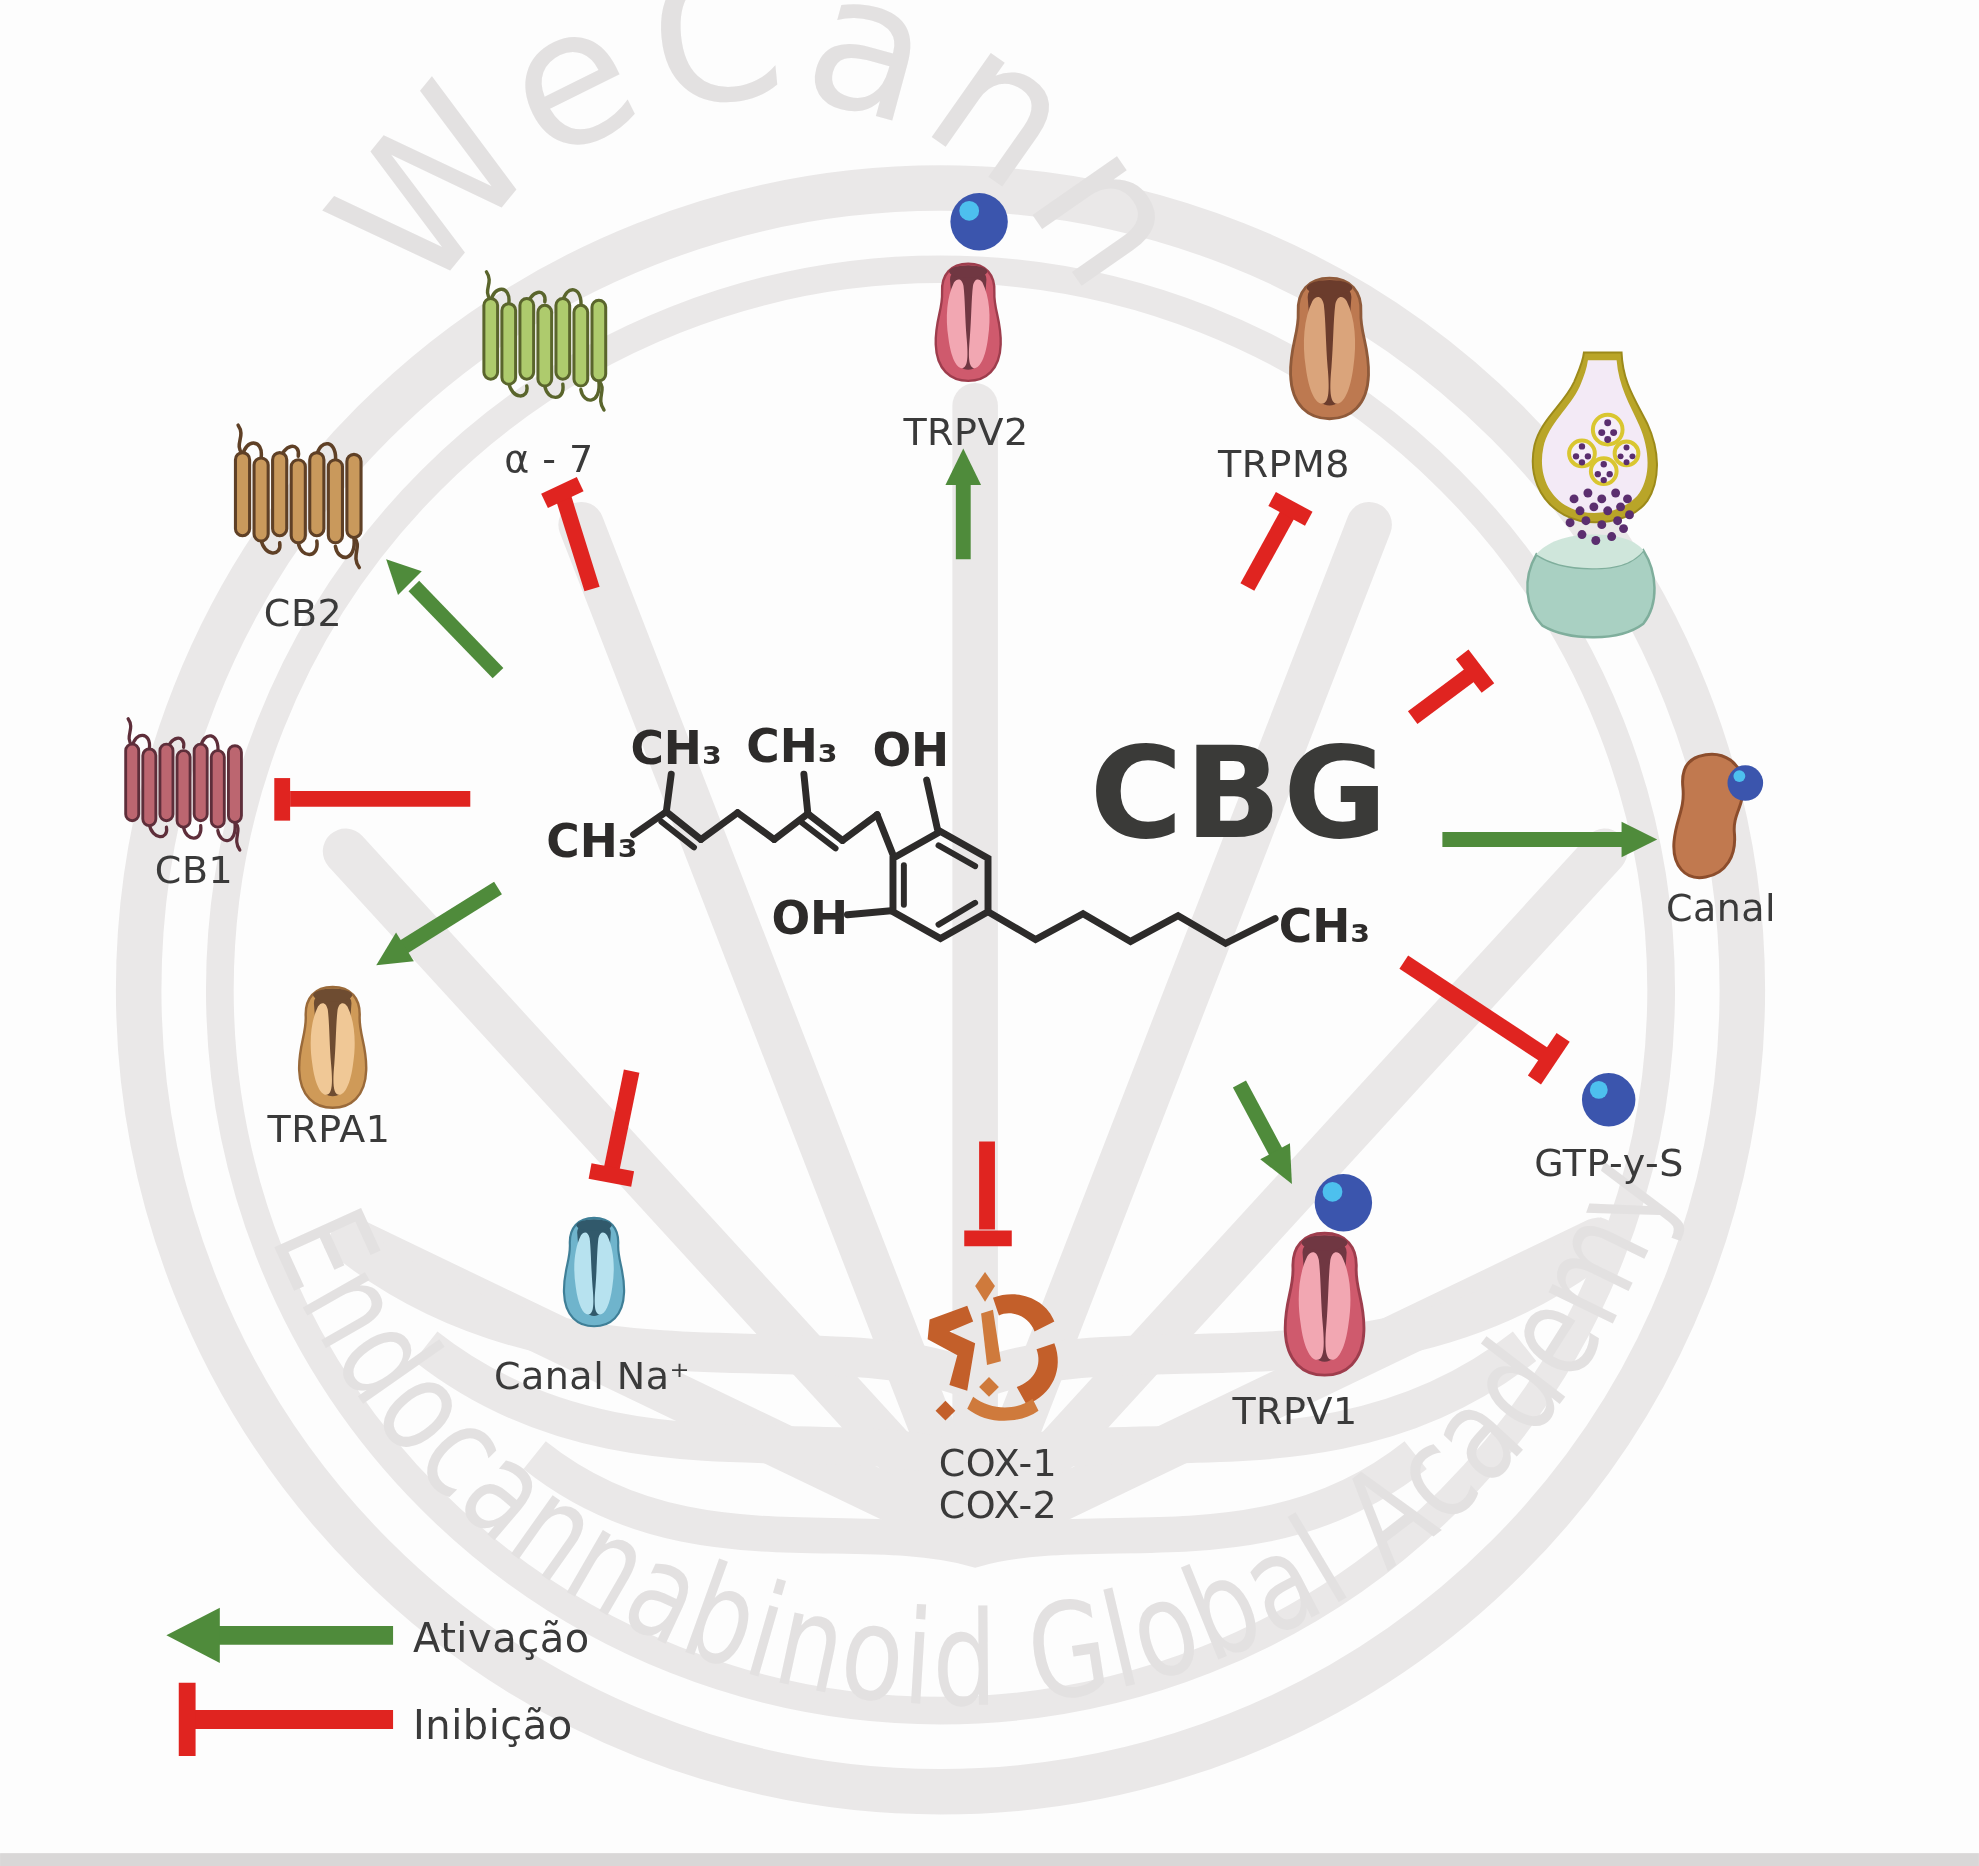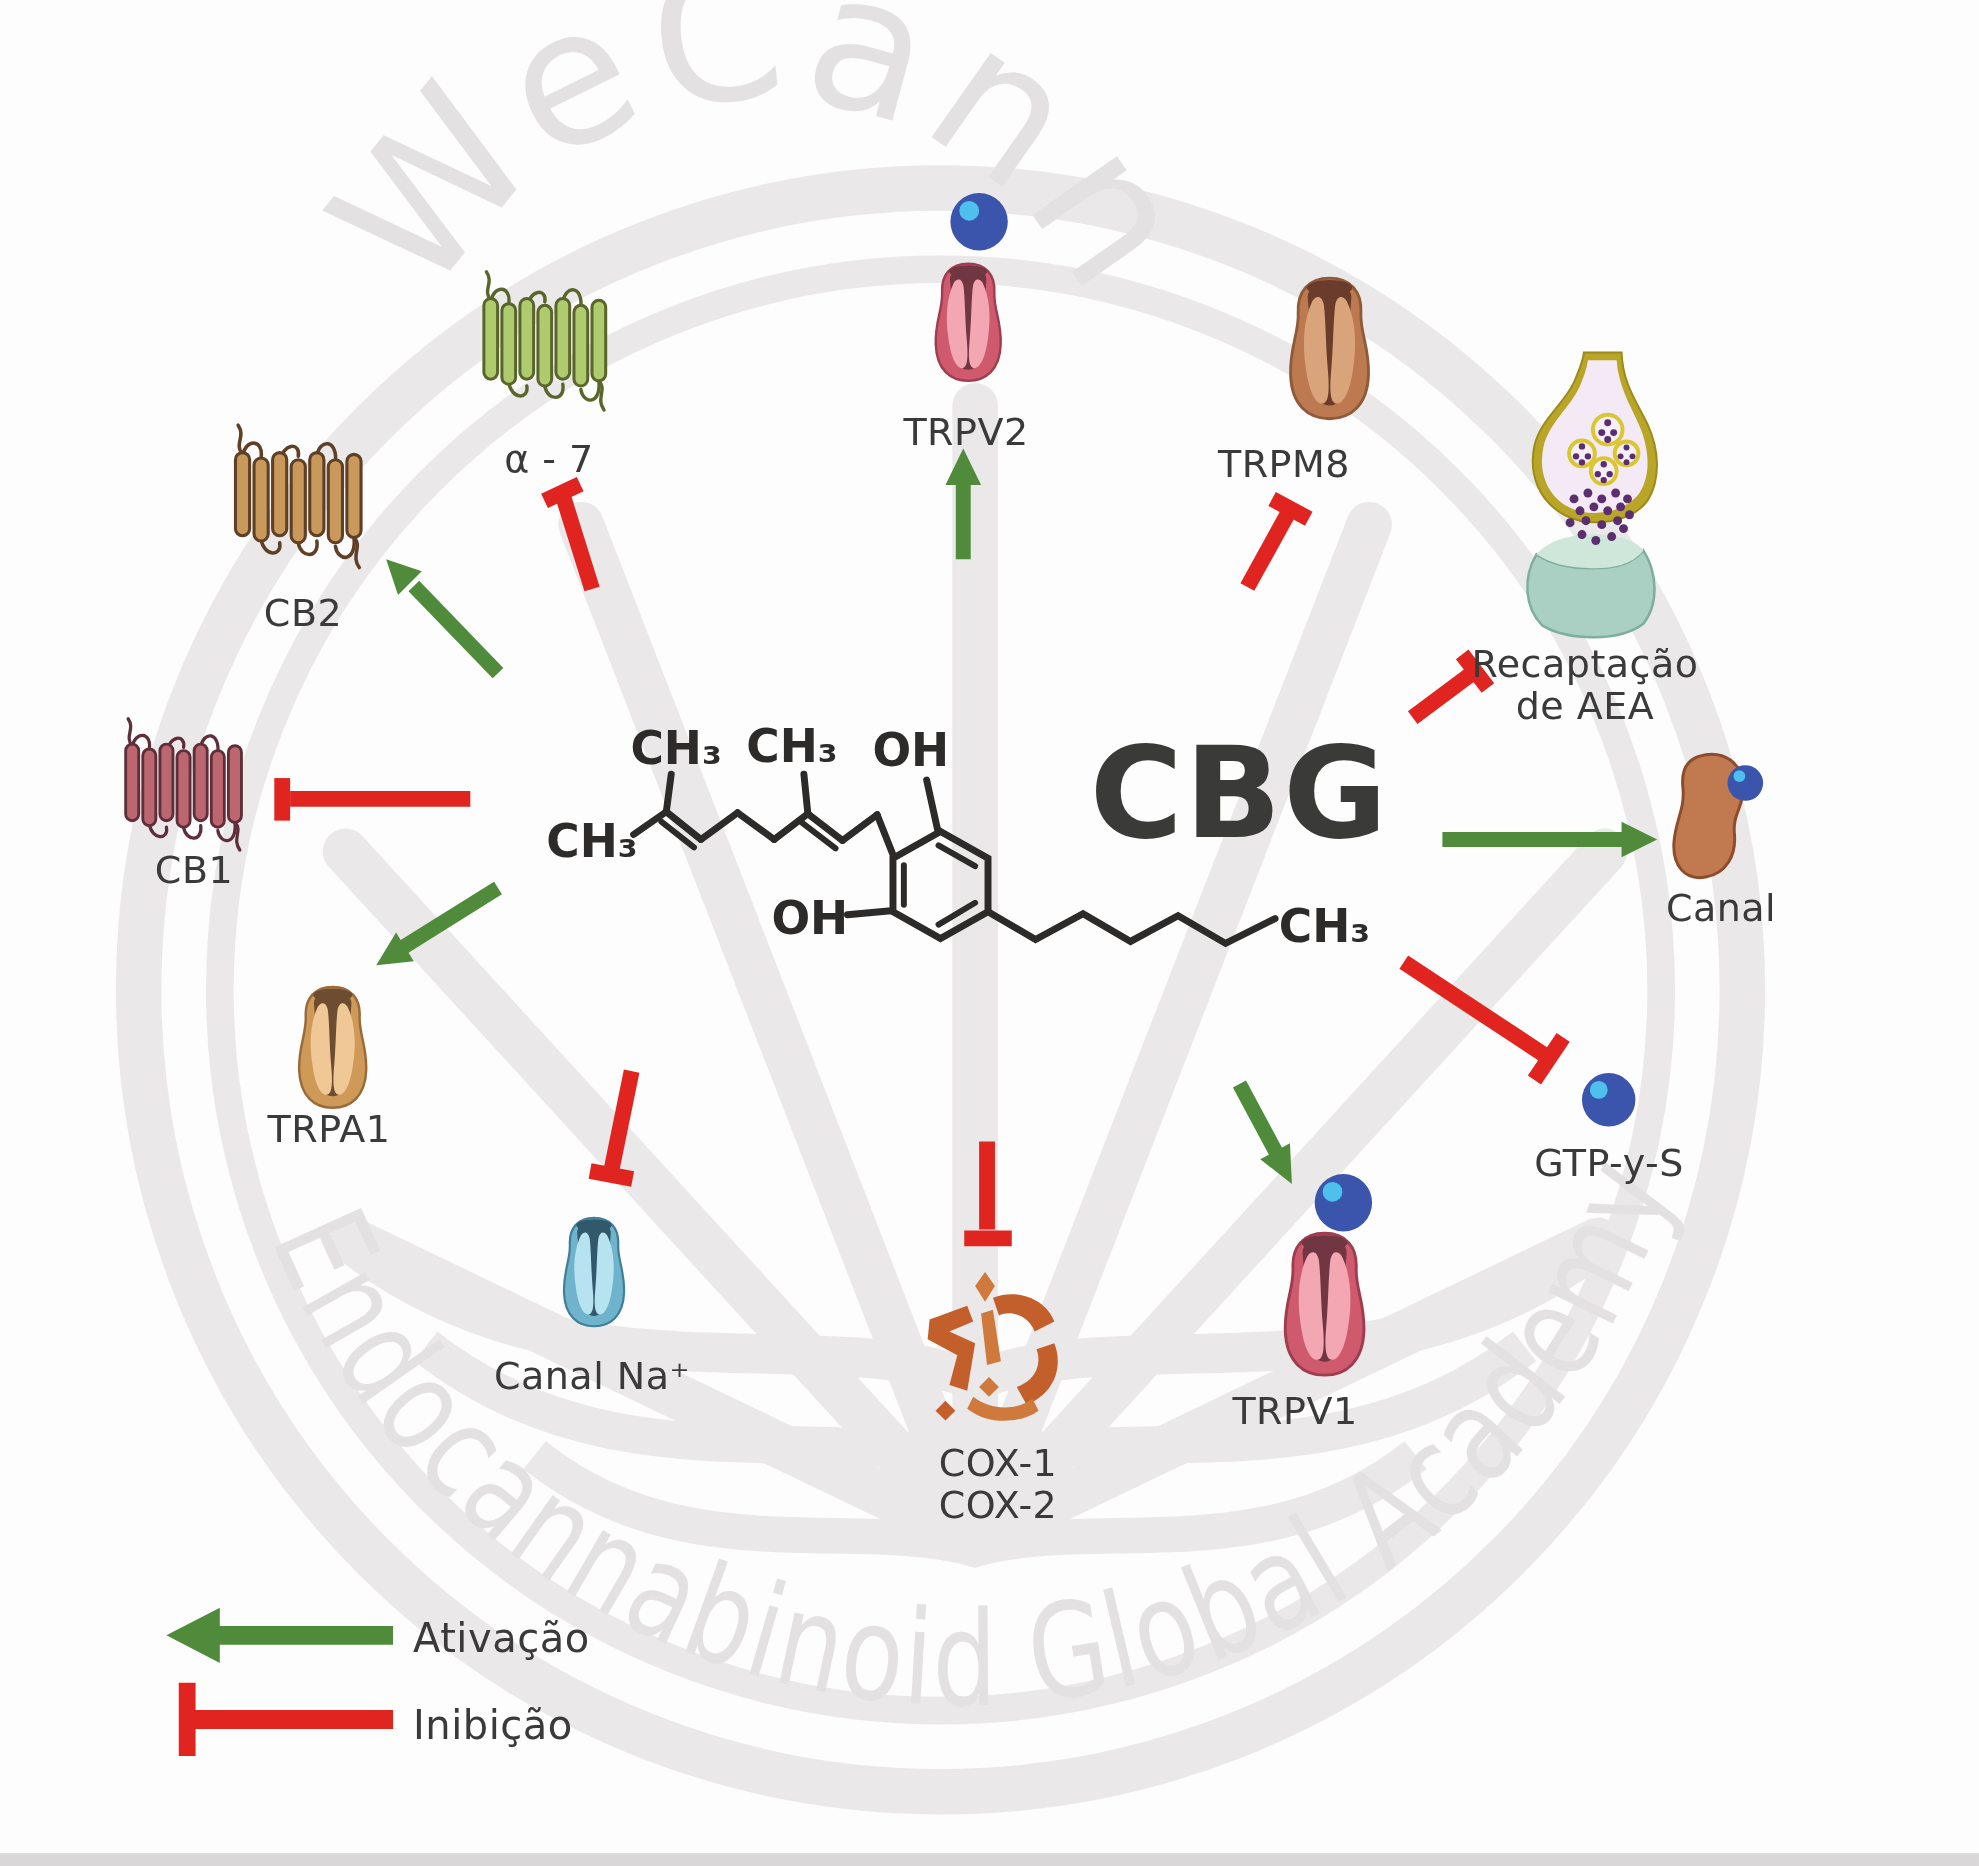--- a/index.html
+++ b/index.html
@@ -235,22 +235,20 @@
     <polygon class="ghead" points="168,1652 222,1624 222,1680"></polygon>
     <line x1="397" y1="1737" x2="196" y2="1737" stroke="#e02420" stroke-width="19"></line>
     <line x1="189" y1="1700" x2="189" y2="1774" stroke="#e02420" stroke-width="17"></line>
   </g>
 </svg>
 
 <div class="lbl" style="left:303px;top:614px">CB2</div>
 <div class="lbl" style="left:549px;top:460px">α - 7</div>
 <div class="lbl" style="left:966px;top:433px">TRPV2</div>
 <div class="lbl" style="left:1284px;top:465px">TRPM8</div>
-<div class="lbl big2" style="left:1585px;top:686px">Recaptação
-de AEA</div>
 <div class="lbl" style="left:1721px;top:909px">Canal</div>
 <div class="lbl" style="left:1609px;top:1164px">GTP-y-S</div>
 <div class="lbl" style="left:1295px;top:1412px">TRPV1</div>
 <div class="lbl big2" style="left:998px;top:1485px">COX-1
 COX-2</div>
 <div class="lbl" style="left:592px;top:1377px">Canal Na⁺</div>
 <div class="lbl" style="left:329px;top:1130px">TRPA1</div>
 <div class="lbl" style="left:194px;top:871px">CB1</div>
 <div class="lbl leg" style="left:413px;top:1638px">Ativação</div>
 <div class="lbl leg" style="left:413px;top:1725px">Inibição</div>

